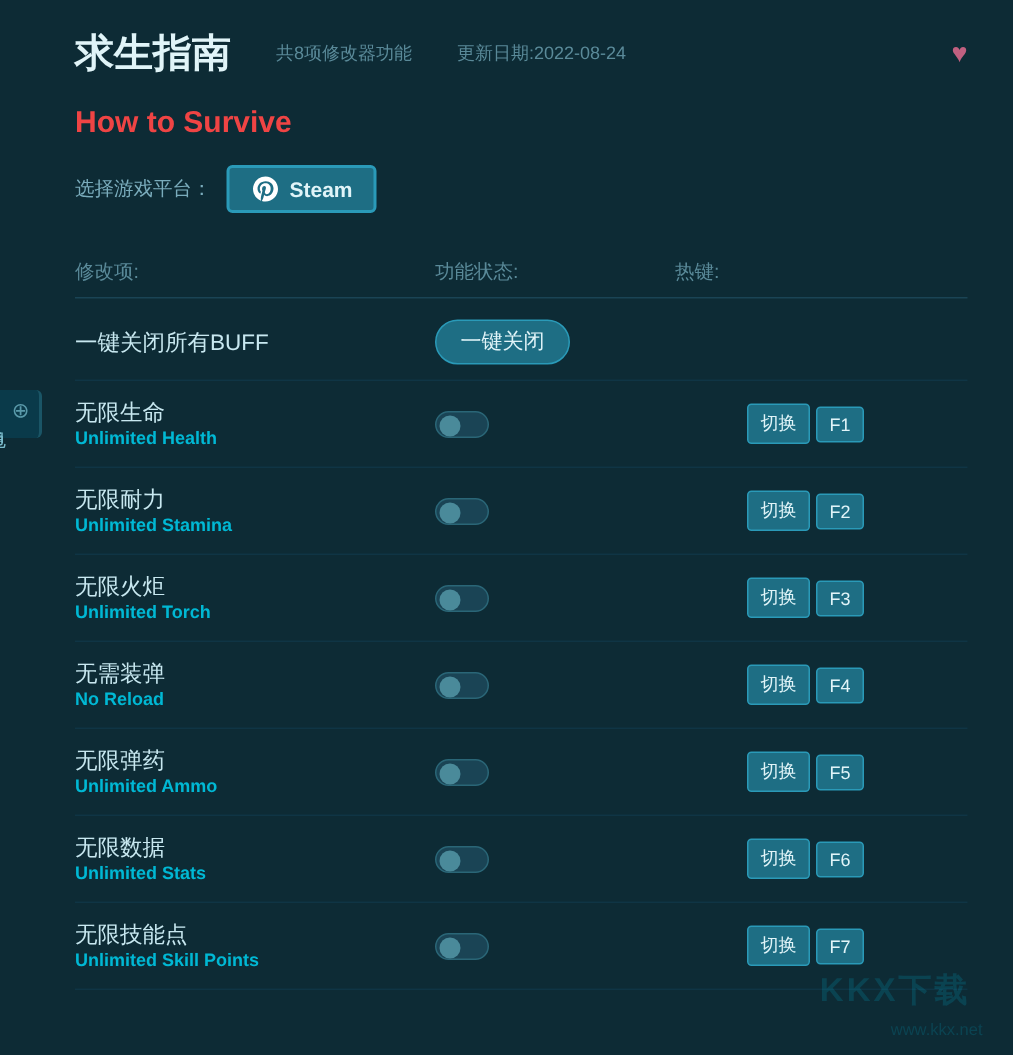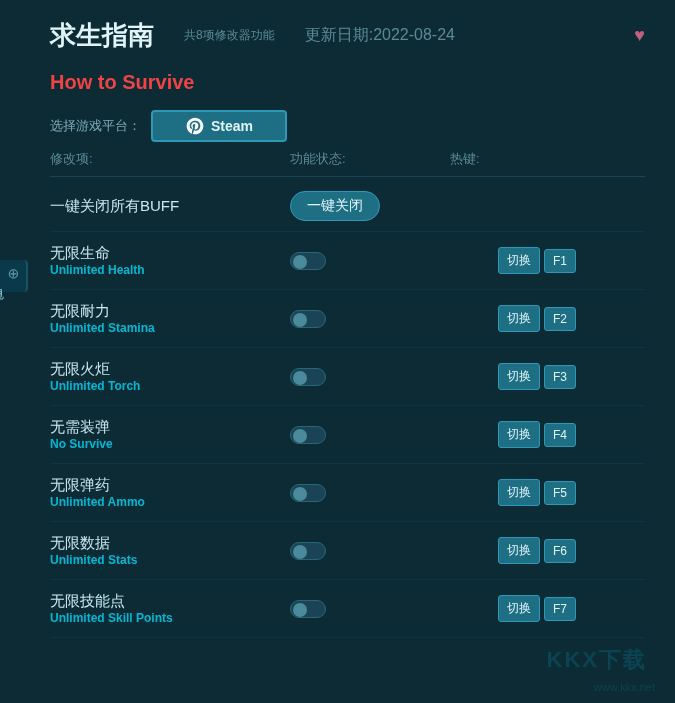--- a/index.html
+++ b/index.html
@@ -63,21 +63,21 @@
       color: #e0f4f8;
     }
 
     .header-meta {
       font-size: 12px;
       color: #5a8a99;
       margin-left: 10px;
     }
 
     .header-date {
-      font-size: 16px;
+      font-size: 12px;
       color: #5a8a99;
       margin-left: 10px;
     }
 
     .heart-icon {
       margin-left: auto;
       color: #c06080;
       font-size: 18px;
       cursor: pointer;
     }
@@ -87,36 +87,36 @@
       font-weight: bold;
       color: #ef4444;
       margin-bottom: 16px;
     }
 
     
     .platform-row {
       display: flex;
       align-items: center;
       gap: 10px;
-      margin-bottom: 8px;
+      margin-bottom: 30px;
     }
 
     .platform-label {
       font-size: 13px;
       color: #7aacbc;
     }
 
     .platform-btn {
       display: flex;
       align-items: center;
       gap: 6px;
       background-color: #1e6e84;
       border: 2px solid #2a9ab8;
       border-radius: 4px;
-      padding: 4px 32px;
+      padding: 4px 14px;
       color: #e0f4f8;
       font-size: 14px;
       font-weight: bold;
       cursor: pointer;
     }
 
     .steam-logo {
       width: 20px;
       height: 20px;
     }
@@ -349,21 +349,21 @@
         </div>
       </div>
       <div class="hotkey-group">
         <button class="hotkey-switch-btn">切换</button>
         <span class="hotkey-key">F3</span>
       </div>
     </div>
       <div class="feature-row">
       <div>
         <span class="feature-name-cn">无需装弹</span>
-        <span class="feature-name-en">No Survive</span>
+        <span class="feature-name-en">No Reload</span>
       </div>
       <div>
         <div class="toggle-switch">
           <div class="toggle-track">
             <div class="toggle-thumb"></div>
           </div>
         </div>
       </div>
       <div class="hotkey-group">
         <button class="hotkey-switch-btn">切换</button>

